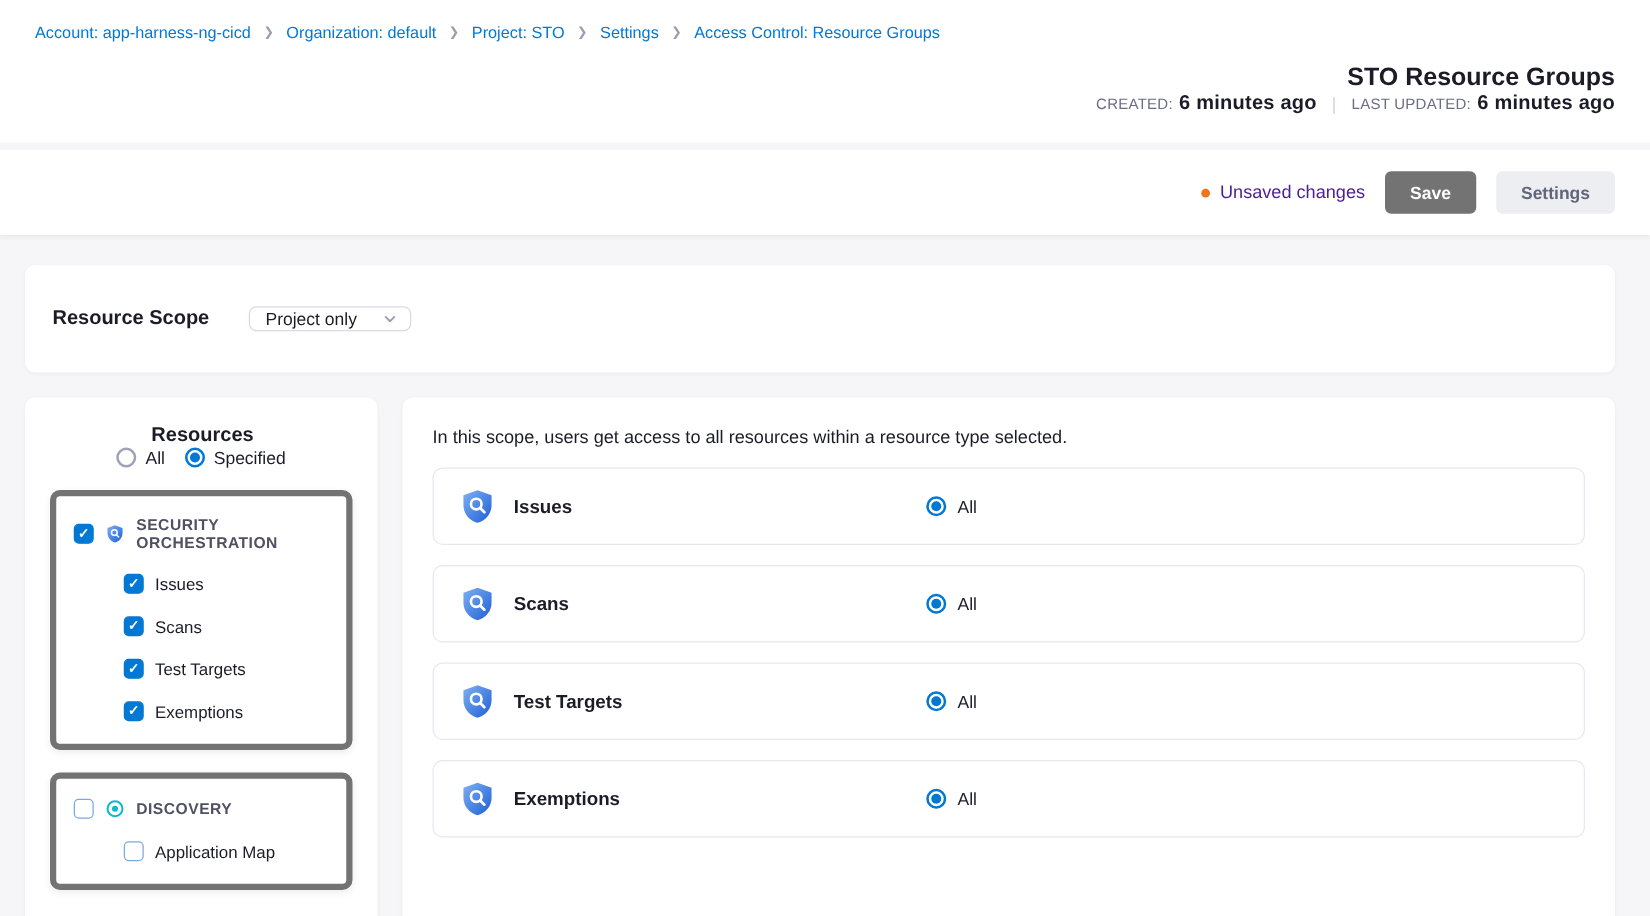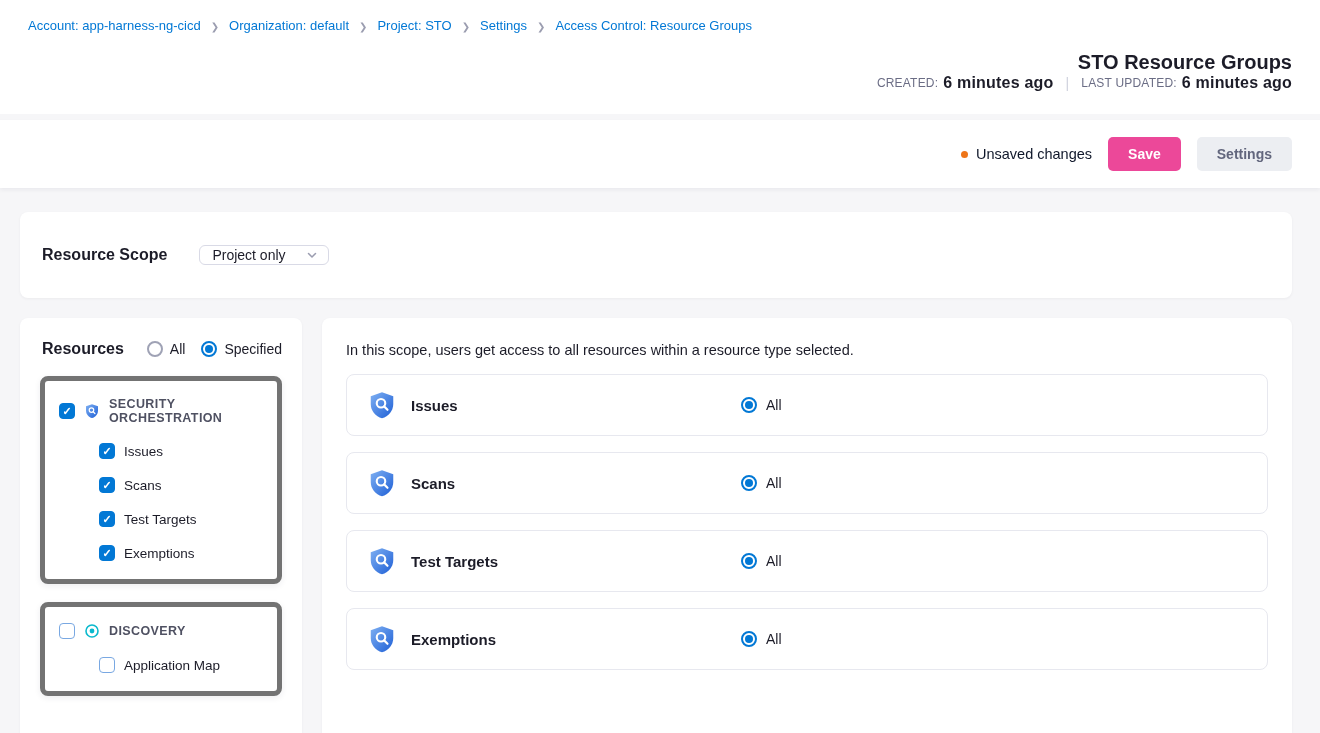--- a/index.html
+++ b/index.html
@@ -72,37 +72,37 @@
   .toolbar-right {
     margin-left: auto;
     display: flex;
     align-items: center;
     gap: 16px;
   }
   .unsaved {
     display: flex;
     align-items: center;
     gap: 8px;
-    color: #0f172a;
+    color: #4c1d95;
     font-size: 14.5px;
   }
   .unsaved-dot {
     width: 7px; height: 7px; border-radius: 50%;
     background: #ee7519;
   }
   .btn {
     border: none;
     border-radius: 5px;
     font-family: inherit;
     font-size: 14px;
     font-weight: 700;
     padding: 9px 20px;
     cursor: pointer;
   }
-  .btn-primary { background: #ec4899; color: #fff; }
+  .btn-primary { background: #737373; color: #fff; }
   .btn-secondary { background: #eceef2; color: #62667d; }
 
   
   .main {
     padding: 24px 28px 0 20px;
   }
   .card {
     background: #fff;
     border-radius: 8px;
     box-shadow: 0 1px 3px rgba(40,41,61,.05);
@@ -146,20 +146,21 @@
     background: #fff;
     border-radius: 8px 8px 0 0;
     box-shadow: 0 1px 3px rgba(40,41,61,.05);
     padding: 22px 20px 24px 20px;
     min-height: 420px;
   }
   .resources-header {
     display: flex;
     align-items: center;
     justify-content: space-between;
+    flex-direction: column;
   }
   .resources-title { font-size: 16px; font-weight: 700; padding-left: 2px; }
   .radio-group { display: flex; align-items: center; gap: 16px; }
   .radio-option { display: flex; align-items: center; gap: 7px; font-size: 14px; color: #1c1c28; cursor: pointer; }
 
   .radio {
     width: 16px; height: 16px;
     border-radius: 50%;
     border: 2px solid #9fa2b5;
     background: #fff;

